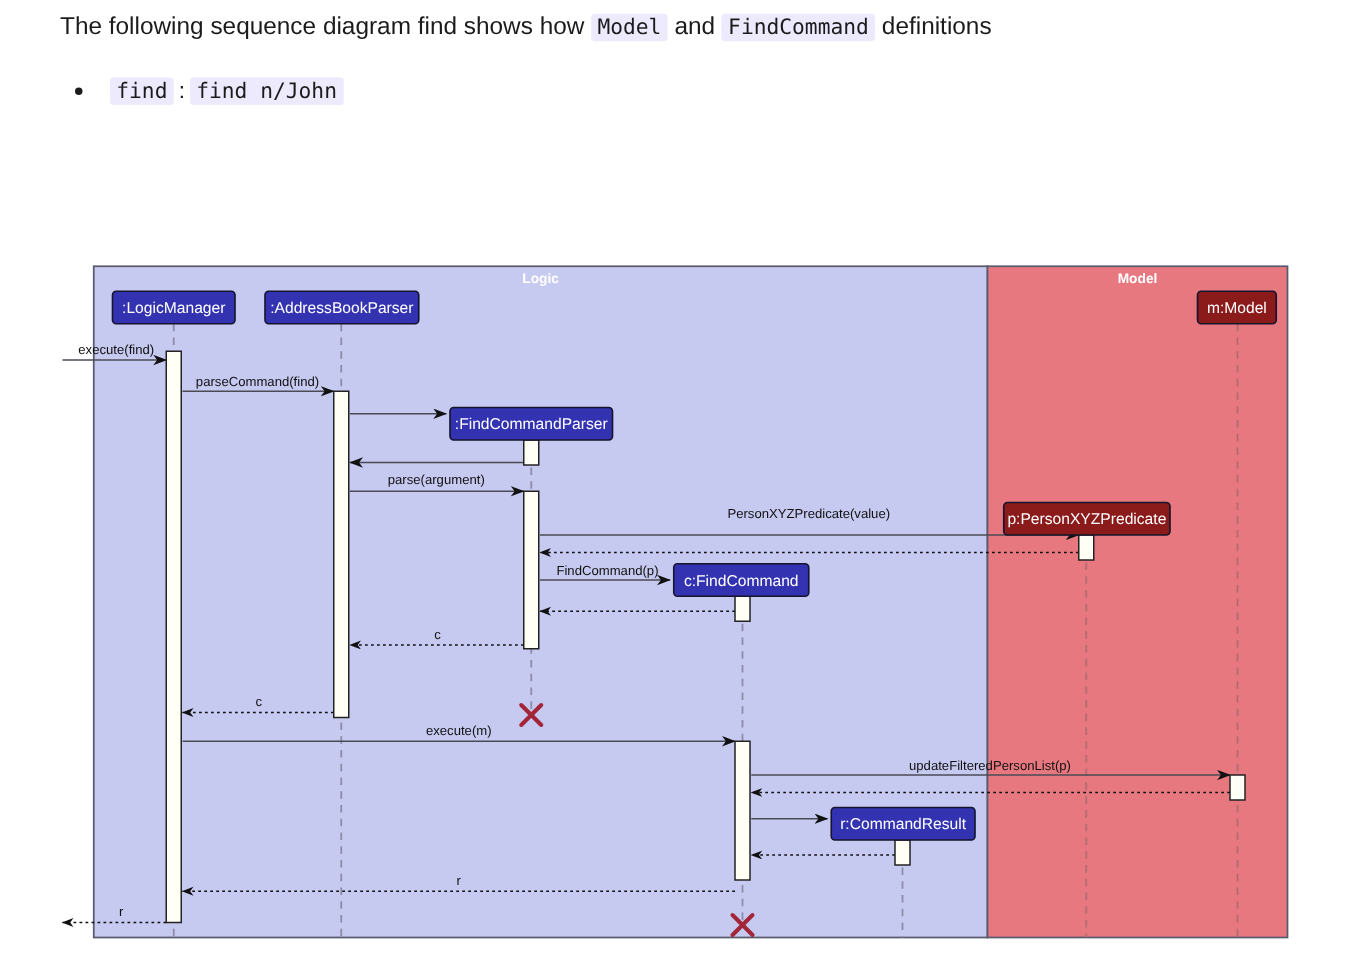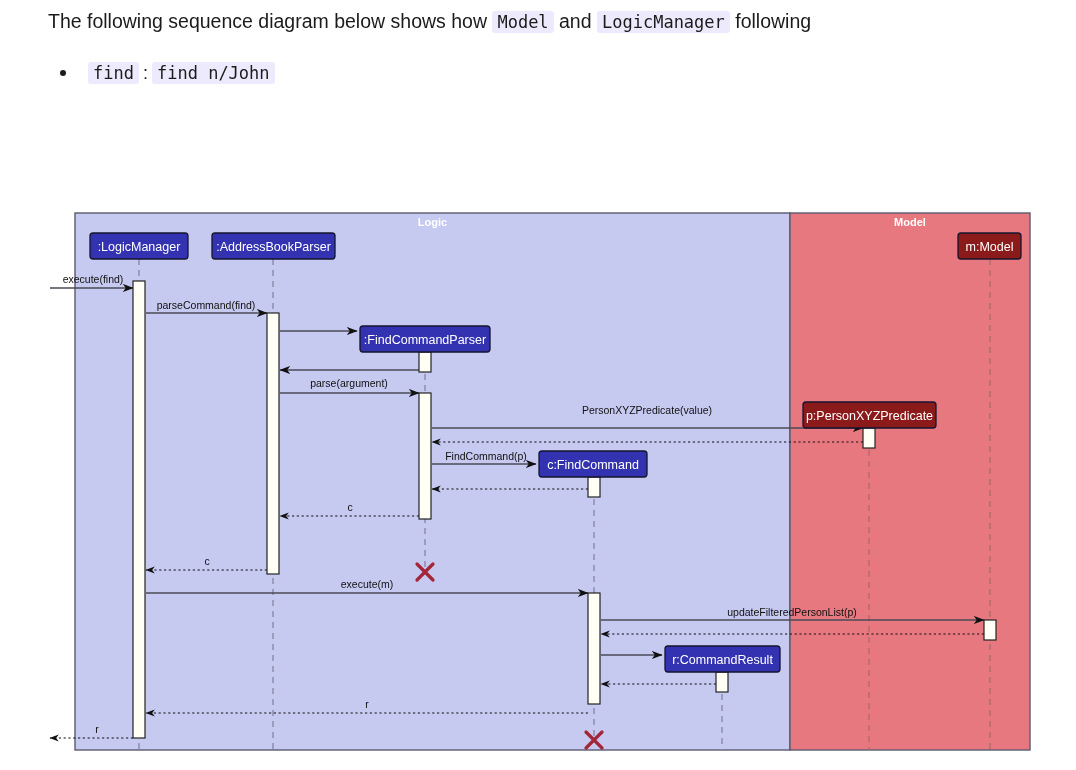--- a/index.html
+++ b/index.html
@@ -31,21 +31,21 @@
   .diagram-wrap{position:absolute;left:0;top:198px;width:876px;height:572px;}
   svg{display:block;}
   .msg{font-family:"Liberation Sans",sans-serif;fill:#111111;font-size:10.5px;}
   .ptitle{font-family:"Liberation Sans",sans-serif;fill:#ffffff;font-size:11px;font-weight:bold;}
   .boxtxt{font-family:"Liberation Sans",sans-serif;fill:#ffffff;font-size:12.5px;}
 </style>
 </head>
 <body>
 
 <div class="prose">
-  <p><span>The following sequence diagram below shows how </span><code class="code">Model</code><span> and </span><code class="code">LogicManager</code><span> following</span></p>
+  <p><span>The following sequence diagram find shows how </span><code class="code">Model</code><span> and </span><code class="code">FindCommand</code><span> definitions</span></p>
   <ul class="defs">
     <li><code class="code">find</code><span class="sep">:</span><code class="code">find n/John</code></li>
   </ul>
 </div>
 
 <div class="diagram-wrap">
   <svg id="seq-svg" width="1076" height="572" viewBox="0 198 1076 572" xmlns="http://www.w3.org/2000/svg">
     <defs>
       <marker id="arrowSolid" markerWidth="9" markerHeight="9" refX="8" refY="3.2" orient="auto" markerUnits="strokeWidth">
         <path d="M0,0 L8.5,3.2 L0,6.4 L2.4,3.2 z" fill="#111111"></path>

